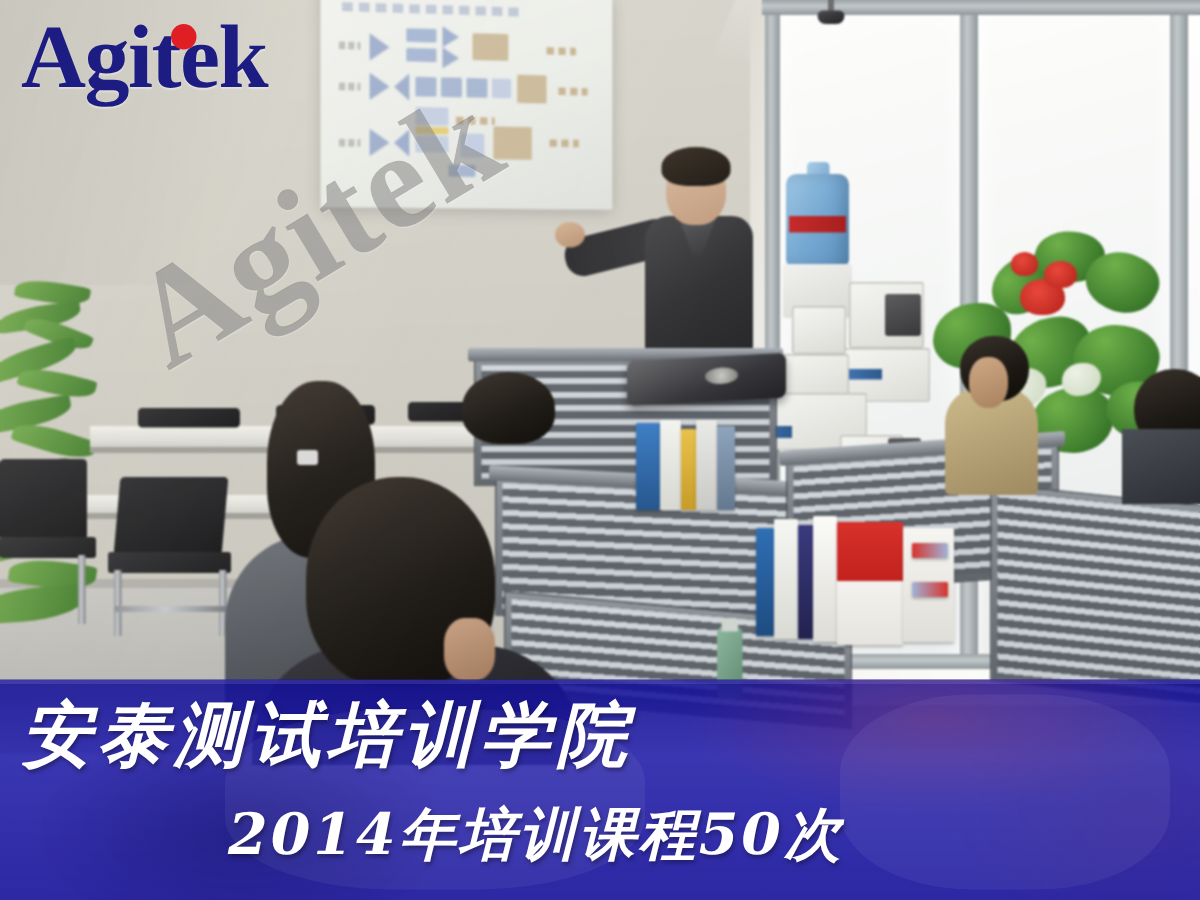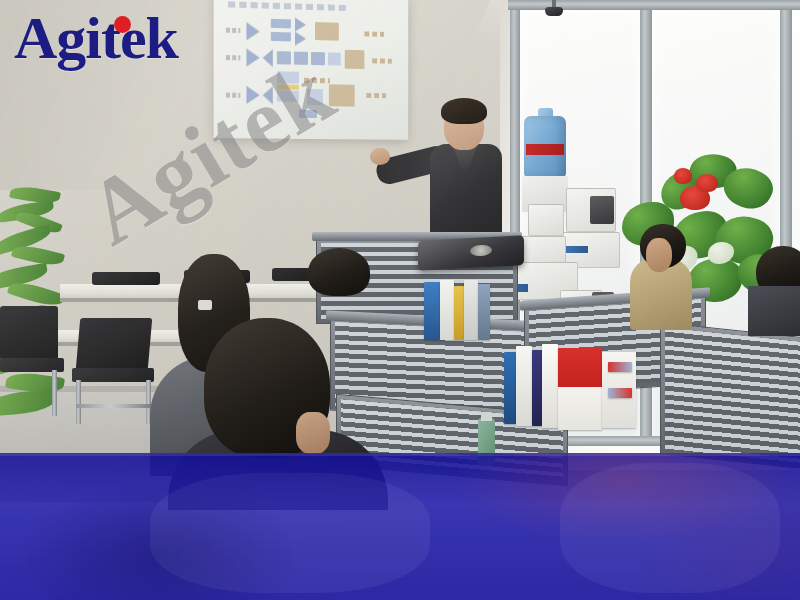--- a/index.html
+++ b/index.html
@@ -632,15 +632,17 @@
     <span class="dot"></span>
   </div>
 
   <div class="watermark">Agitek</div>
 
   <div class="banner">
     <div class="banner-bleed"></div>
     <div class="bn-shape" style="left:150px; top:20px; width:280px; height:120px;"></div>
     <div class="bn-shape" style="left:560px; top:10px; width:220px; height:130px;"></div>
     <div class="banner-topline"></div>
+    <div class="banner-l1">安泰测试培训学院</div>
+    <div class="banner-l2">2014年培训课程50次</div>
   </div>
 
 </div>
 
 </body></html>

